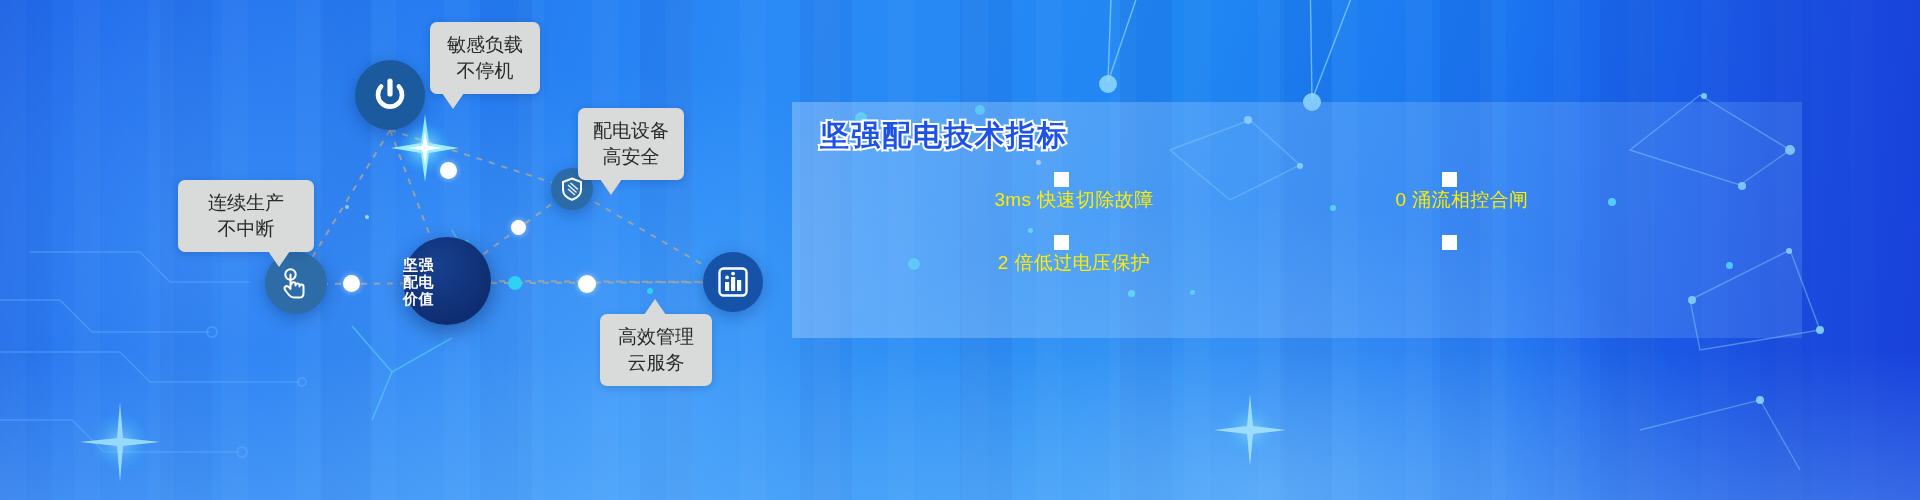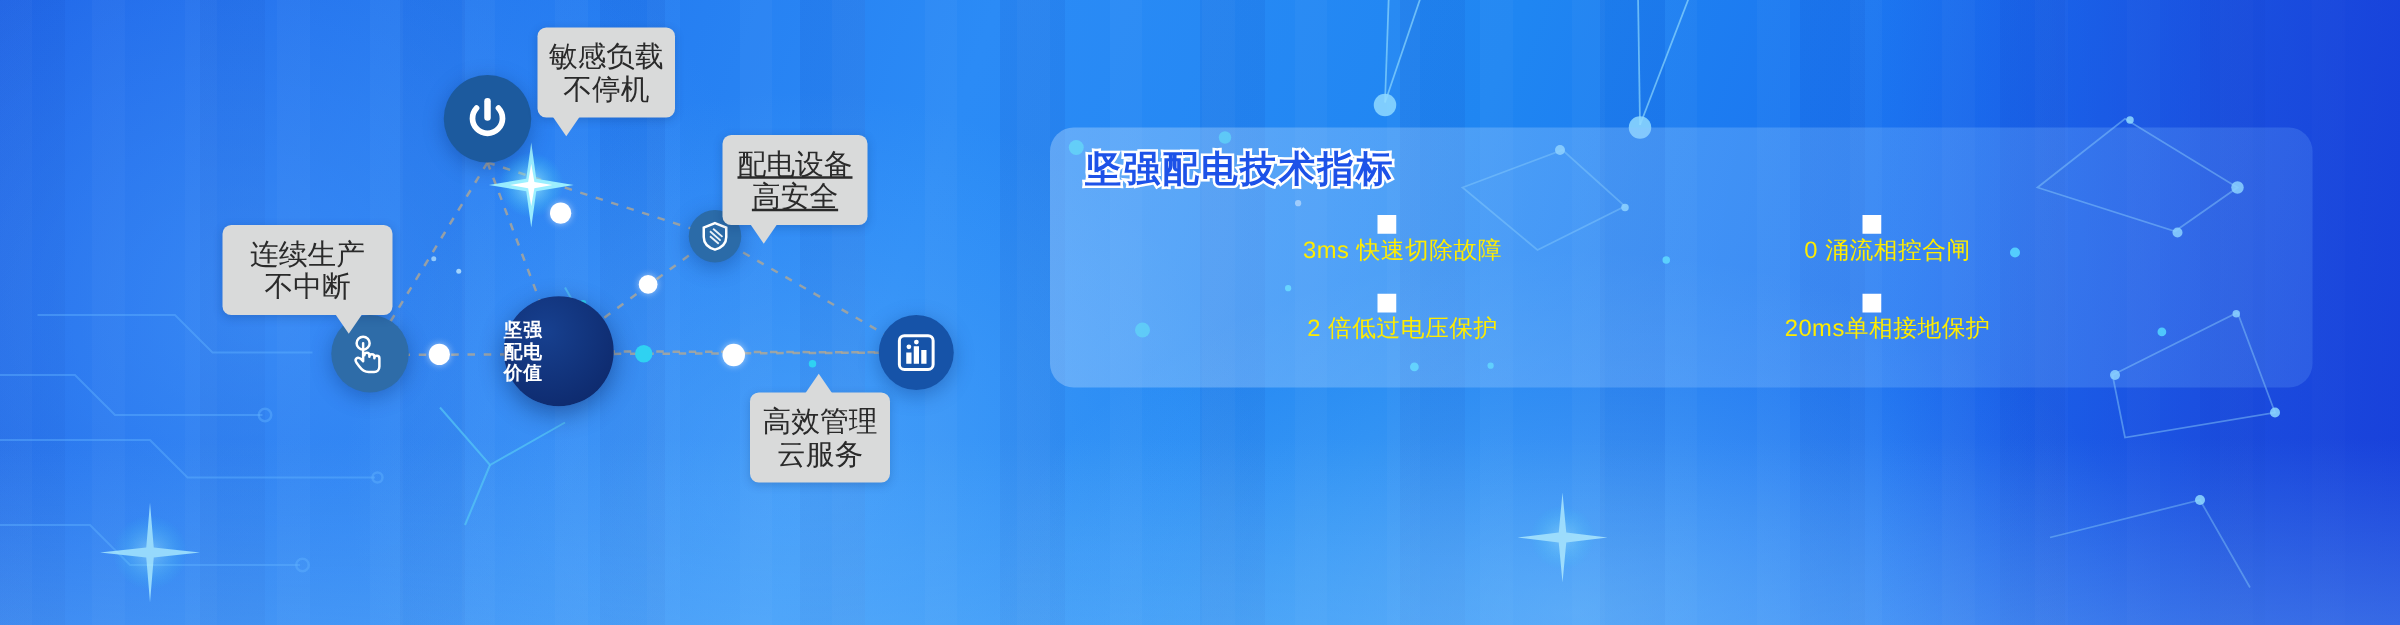--- a/index.html
+++ b/index.html
@@ -81,44 +81,43 @@
   }
 
   
   .wdot{ position:absolute; border-radius:50%; background:#fff; box-shadow:0 0 6px rgba(255,255,255,.55); }
   .cdot{ position:absolute; border-radius:50%; background:#2fd2f2; }
 
   
   .bubble{
     position:absolute; background:#d9dada; border-radius:7px;
     color:#2a2a2a; text-align:center;
-    font-size:23px; line-height:26px; padding:10px 4px;
+    font-size:19px; line-height:26px; padding:10px 4px;
     box-shadow:0 2px 8px rgba(10,40,100,.22);
   }
   .bubble .tail{
     position:absolute; width:0; height:0;
     border-left:11px solid transparent; border-right:11px solid transparent;
   }
   .tail-down{ border-top:16px solid #d9dada; bottom:-15px; }
   .tail-up{ border-bottom:16px solid #d9dada; top:-15px; }
 
   #bubble-load   { left:430px; top:22px;  width:110px; }
   #bubble-load .tail   { left:12px; }
-  #bubble-equip  { left:578px; top:108px; width:116px;text-decoration:underline; }
+  #bubble-equip  { left:578px; top:108px; width:106px; }
   #bubble-equip .tail  { left:22px; }
   #bubble-prod   { left:178px; top:180px; width:136px; }
   #bubble-prod .tail   { right:24px; }
   #bubble-cloud  { left:600px; top:314px; width:112px; }
   #bubble-cloud .tail  { left:44px; }
 
   
   .panel{
-    position:absolute; left:840px; top:102px; width:1010px; height:208px;
+    position:absolute; left:792px; top:102px; width:1010px; height:236px;
     background:linear-gradient(100deg, rgba(175,215,255,.42) 0%, rgba(140,195,255,.34) 45%, rgba(120,180,255,.20) 100%);
-    border-radius:19px;
   }
   .panel-title{
     position:absolute; left:28px; top:14px;
     font-size:29px; font-weight:bold; color:#1d52e8; letter-spacing:2px;
     -webkit-text-stroke:4px #ffffff;
     paint-order:stroke fill;
     text-shadow:0 0 1px #fff;
   }
   .grid{
     position:absolute; left:84px; top:70px; width:760px;
@@ -321,18 +320,17 @@
       <div class="item">
         <span class="sq"></span>
         <span class="itxt">0 涌流相控合闸</span>
       </div>
       <div class="item">
         <span class="sq"></span>
         <span class="itxt">2 倍低过电压保护</span>
       </div>
       <div class="item">
         <span class="sq"></span>
-        <span class="itxt">20ms单相接地保护</span>
       </div>
     </div>
   </div>
 
 </div>
 
 </body></html>

